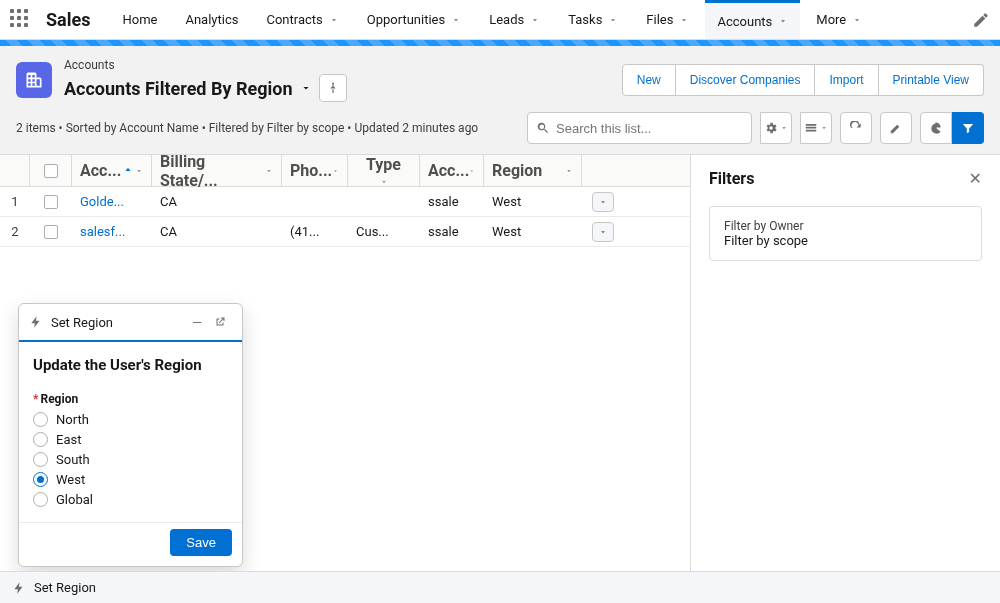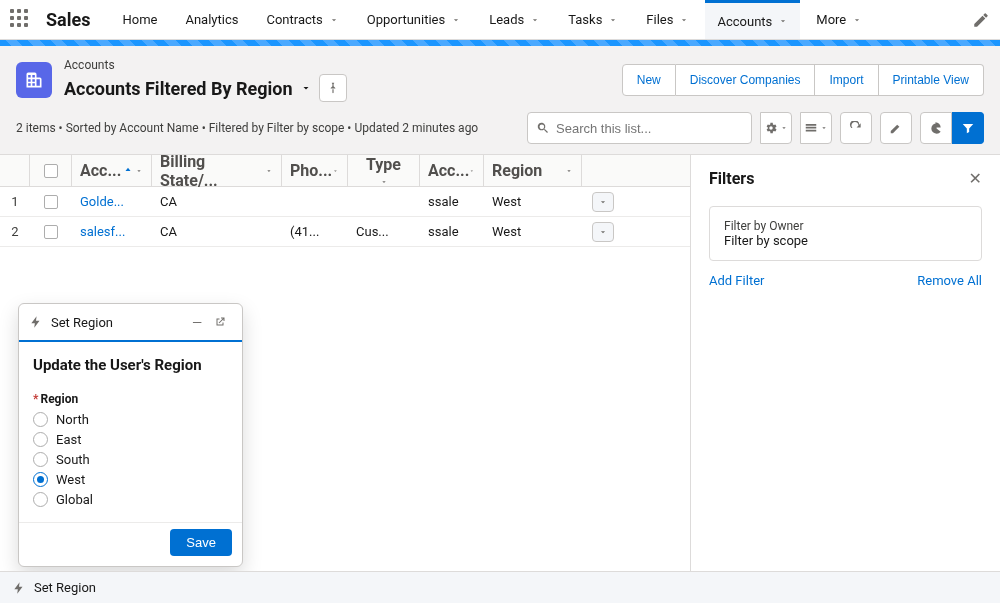--- a/index.html
+++ b/index.html
@@ -372,24 +372,20 @@
 
   <div class="filter-panel">
     <div class="fp-head">
       <h2>Filters</h2>
       <span class="close-x">✕</span>
     </div>
     <div class="filter-card">
       <div class="f-label">Filter by Owner</div>
       <div class="f-value">Filter by scope</div>
     </div>
-    <div class="fp-links">
-      <a>Add Filter</a>
-      <a>Remove All</a>
-    </div>
   </div>
 </div>
 
 <div class="modal">
   <div class="modal-hd">
     <span class="bolt">
         <svg width="14" height="14" viewBox="0 0 24 24" fill="#706e6b">
           <path d="M13 2L4 14h6l-1 8 9-12h-6l1-8z"></path>
         </svg>
       </span>

